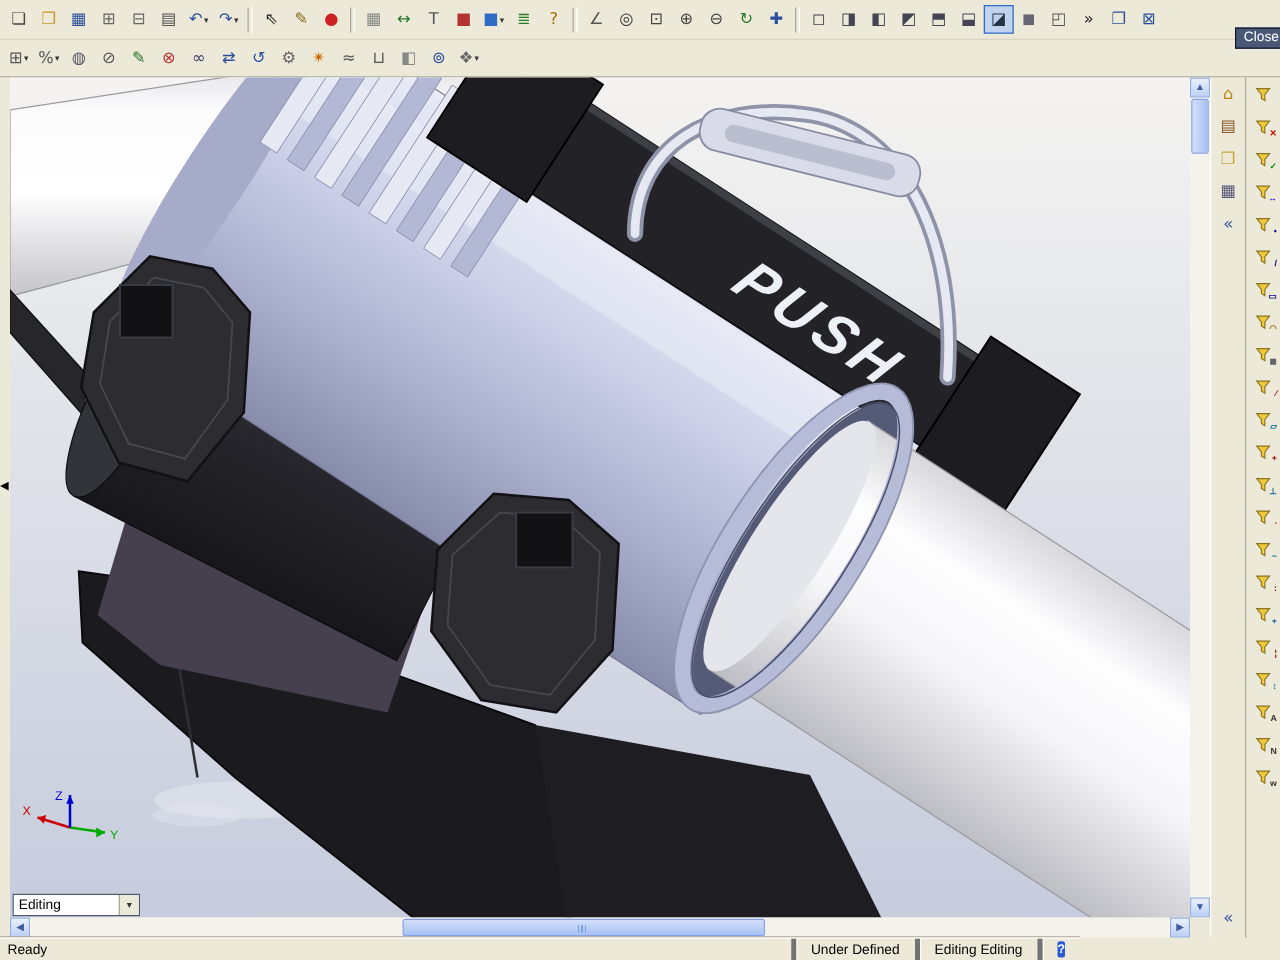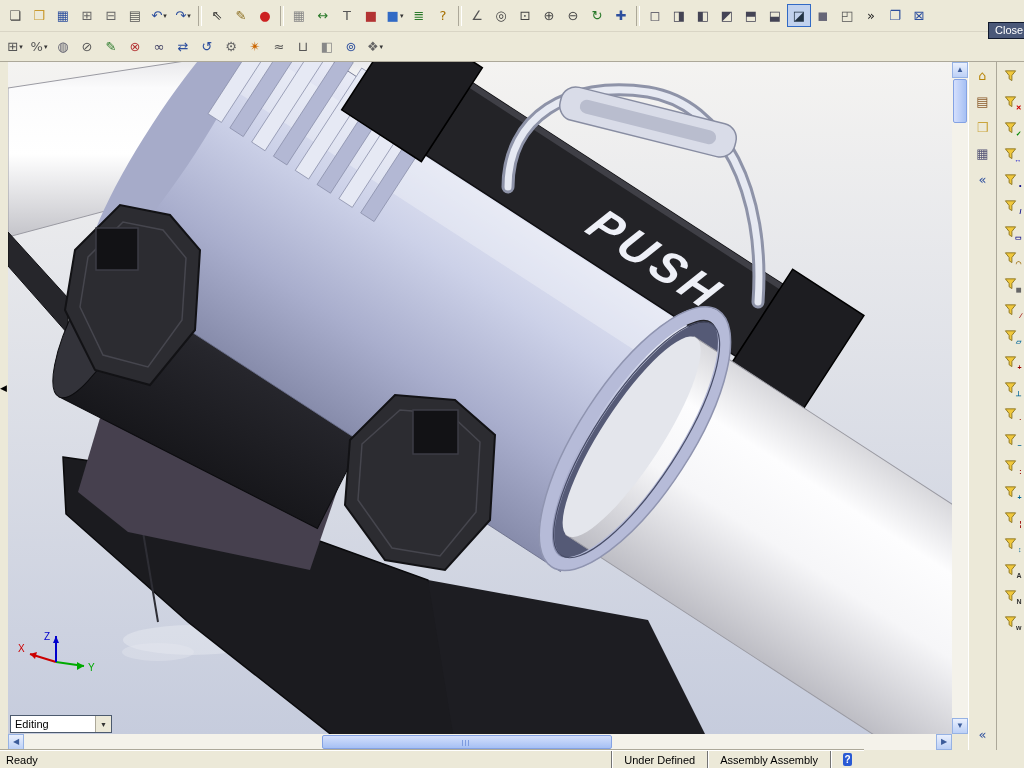--- a/index.html
+++ b/index.html
@@ -61,21 +61,21 @@
   .tp-inner { left:968px; top:62px; width:28px; height:688px; border-left:1px solid #fff; }
   .tp-outer { left:996px; top:62px; width:28px; height:688px; border-left:1px solid #aca899; }
   .tp-col .tbtn { width:24px; height:24px; margin:1px 0; }
   .tp-spacer { flex:1; }
 
   
   .statusbar { position:absolute; left:0; top:750px; width:864px; height:18px;
     background:#ece9d8; border-top:1px solid #ffffff; box-shadow:0 -1px 0 #aca899;
     display:flex; align-items:center; font-size:11px; color:#000; }
   .sb-left { flex:1; padding-left:6px; }
-  .sb-panel { border-left:1px solid #737373; box-shadow:inset 1px 0 0 #fff;
+  .sb-panel { border-left:4px solid #737373; box-shadow:inset 1px 0 0 #fff;
     height:100%; display:flex; align-items:center; padding:0 12px; white-space:nowrap; }
   .sb-help { width:34px; justify-content:center; }
   .help-q { background:#2a5ad4; color:#fff; width:13px; height:13px; border-radius:2px;
     font-size:10px; font-weight:bold; display:flex; align-items:center; justify-content:center; }
 </style>
 </head>
 <body>
 
 <div class="root">
 
@@ -602,19 +602,19 @@
             <path d="M1.5 2h11L8.5 7v5.5L5.5 10.5V7z" fill="#f0c83c" stroke="#8a7420" stroke-width="1"></path>
           </svg>
         </span>
         <span class="badge" style="color: rgb(51, 51, 51);">w</span>
       </button>
     </div>
 
   <div class="statusbar">
     <span class="sb-left">Ready</span>
     <span class="sb-panel">Under Defined</span>
-    <span class="sb-panel">Assembly Assembly</span>
+    <span class="sb-panel">Editing Editing</span>
     <span class="sb-panel sb-help">
       <span class="help-q">?</span>
     </span>
   </div>
 
 </div>
 
 </body></html>

